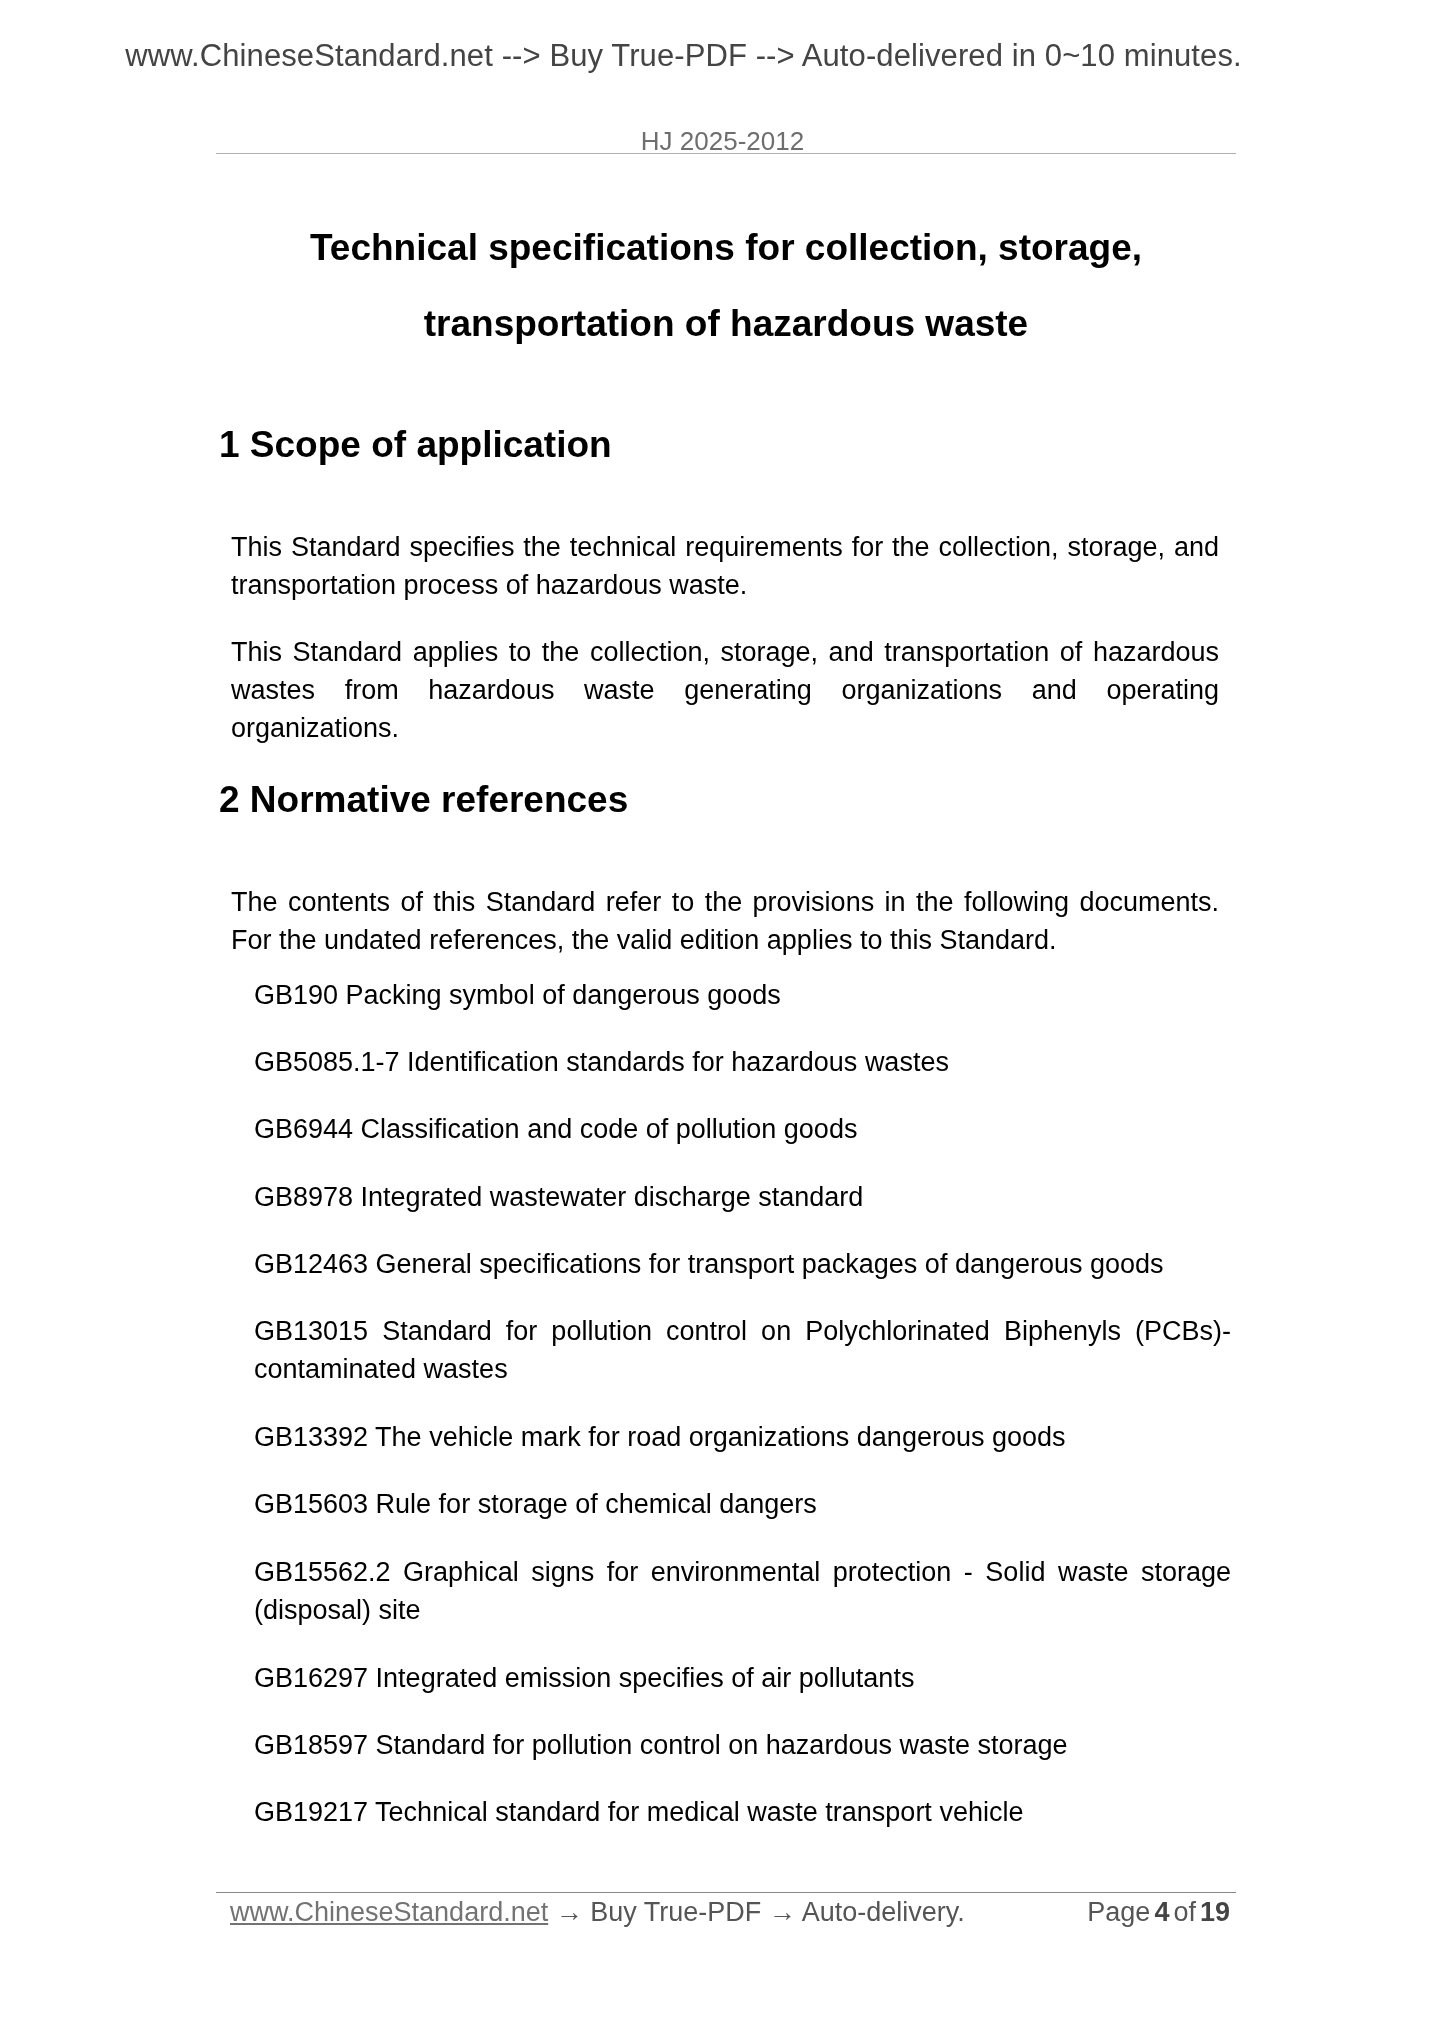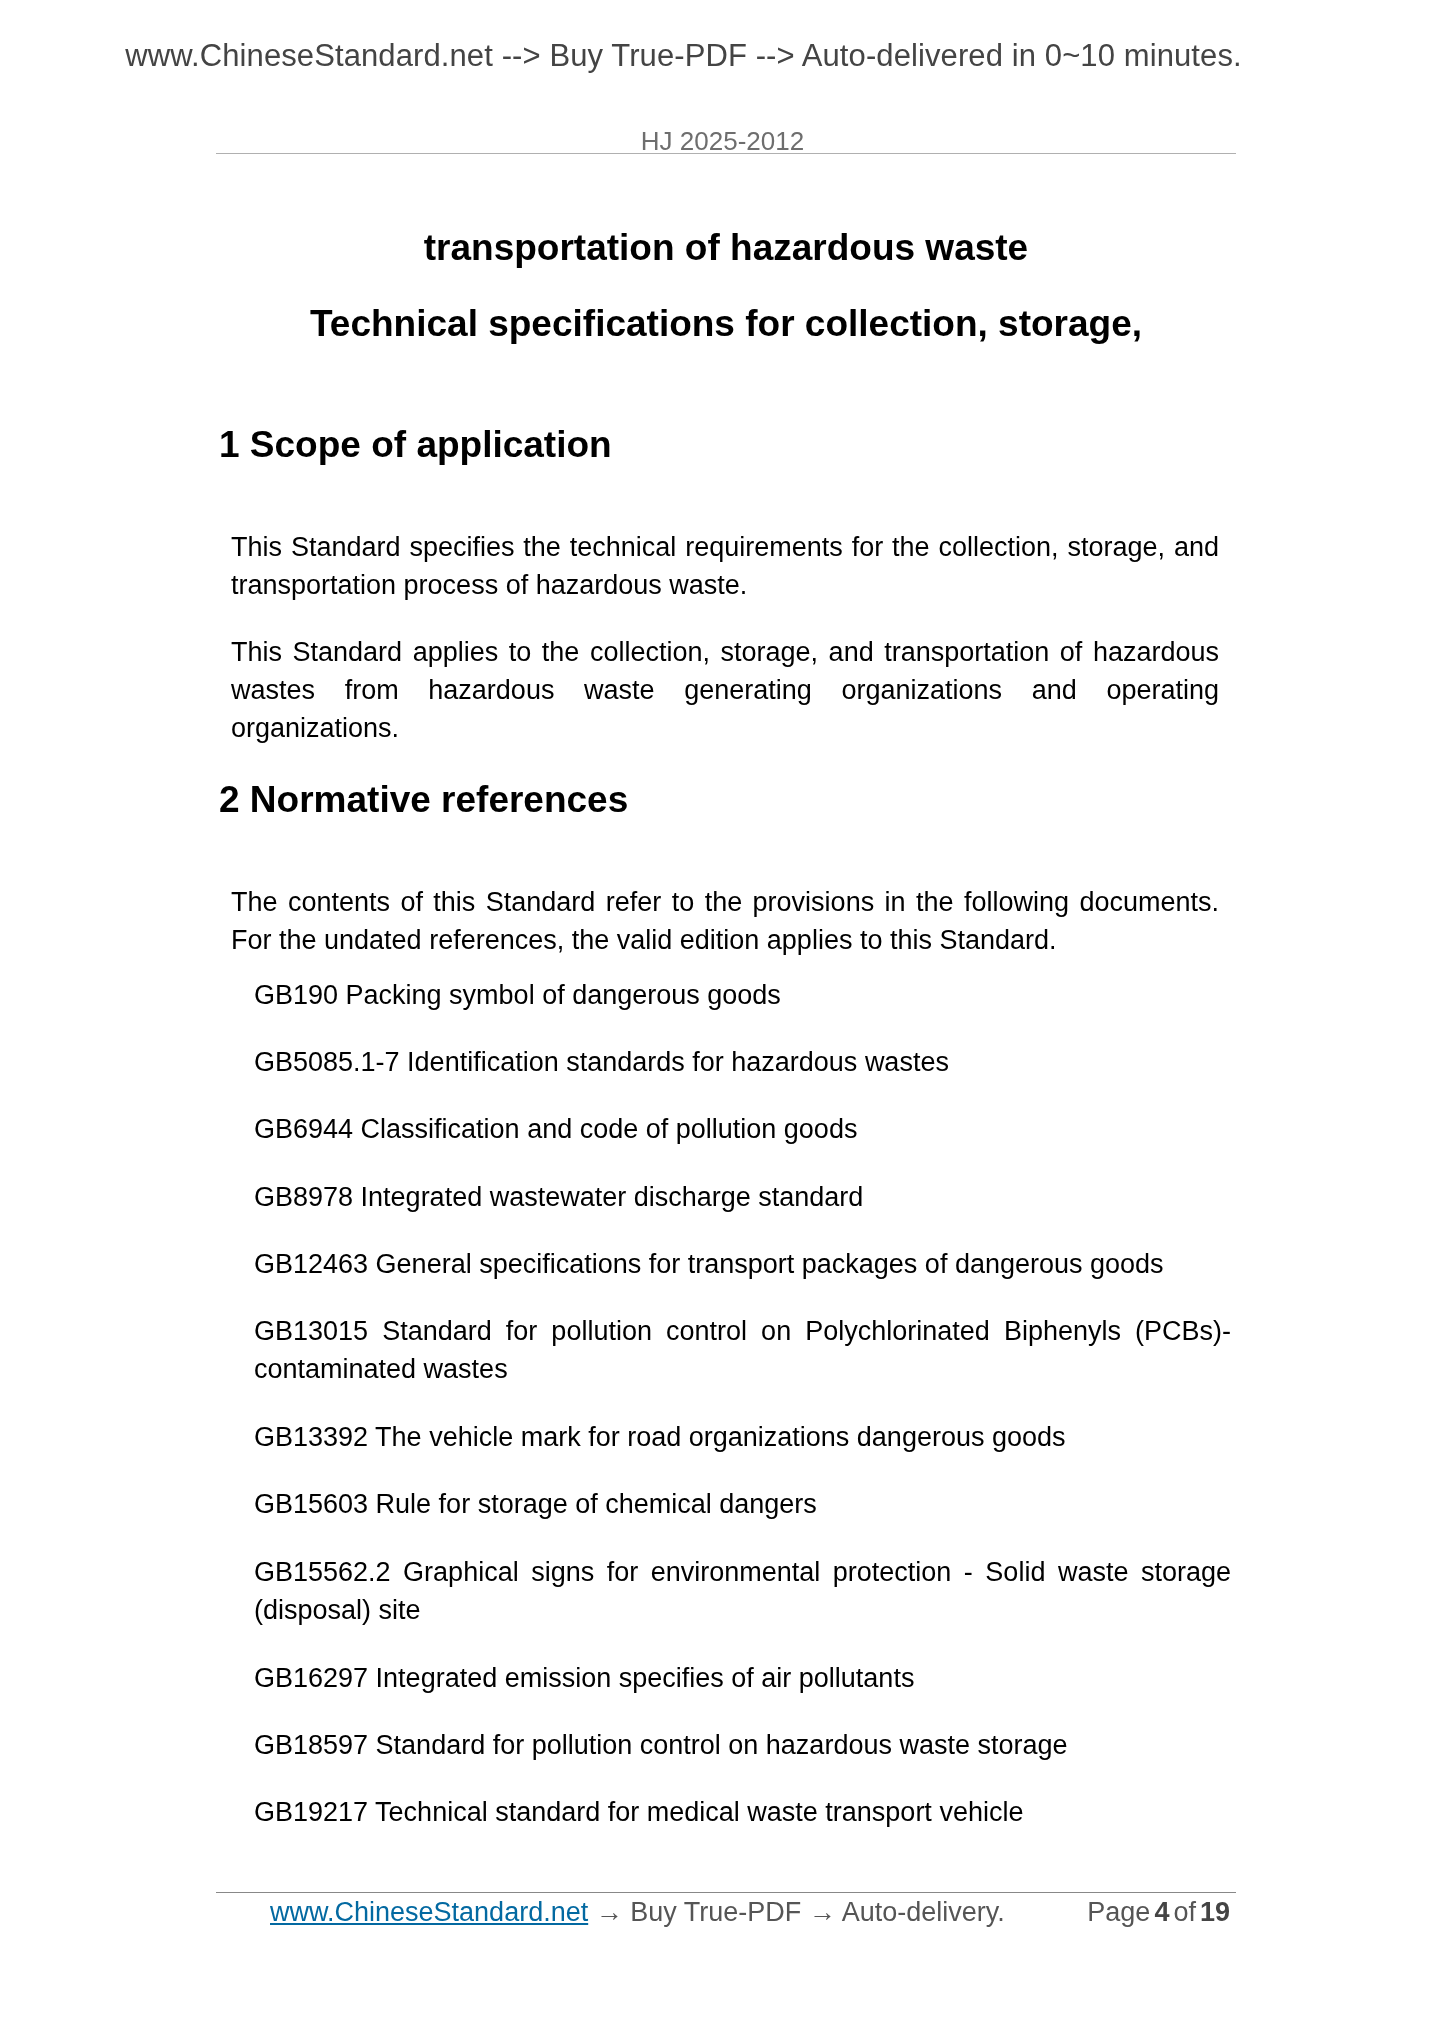--- a/index.html
+++ b/index.html
@@ -37,34 +37,34 @@
     font-size: 27px; line-height: 38px; text-align: justify;
   }
   .footer-rule {
     position: absolute; top: 1892px; left: 216px; width: 1020px; height: 0;
     border-top: 1.5px solid #888;
   }
   .footer {
     position: absolute; top: 1897px; left: 230px; width: 1000px;
     font-size: 27px; color: #555; display: flex; justify-content: space-between;
   }
-  .footer a { color: #0369a1; text-decoration: underline; margin-left: 40px; }
+  .footer a { color: #737373; text-decoration: underline; }
   .footer b { color: #444; }
   .page-info span { margin: 0 4px; }
 </style>
 </head>
 <body>
 
 <div class="top-banner">www.ChineseStandard.net --&gt; Buy True-PDF --&gt; Auto-delivered in 0~10 minutes.</div>
 <div class="doc-code">HJ 2025-2012</div>
 <div class="header-rule"></div>
 
 <div class="title">
+  <div>Technical specifications for collection, storage,</div>
   <div>transportation of hazardous waste</div>
-  <div>Technical specifications for collection, storage,</div>
 </div>
 
 <h2 style="top:424px">1 Scope of application</h2>
 <div class="content" style="top:516px">
   <p>This Standard specifies the technical requirements for the collection, storage, and transportation process of hazardous waste.</p>
 </div>
 <div class="content" style="top:621px">
   <p>This Standard applies to the collection, storage, and transportation of hazardous wastes from hazardous waste generating organizations and operating organizations.</p>
 </div>
 

